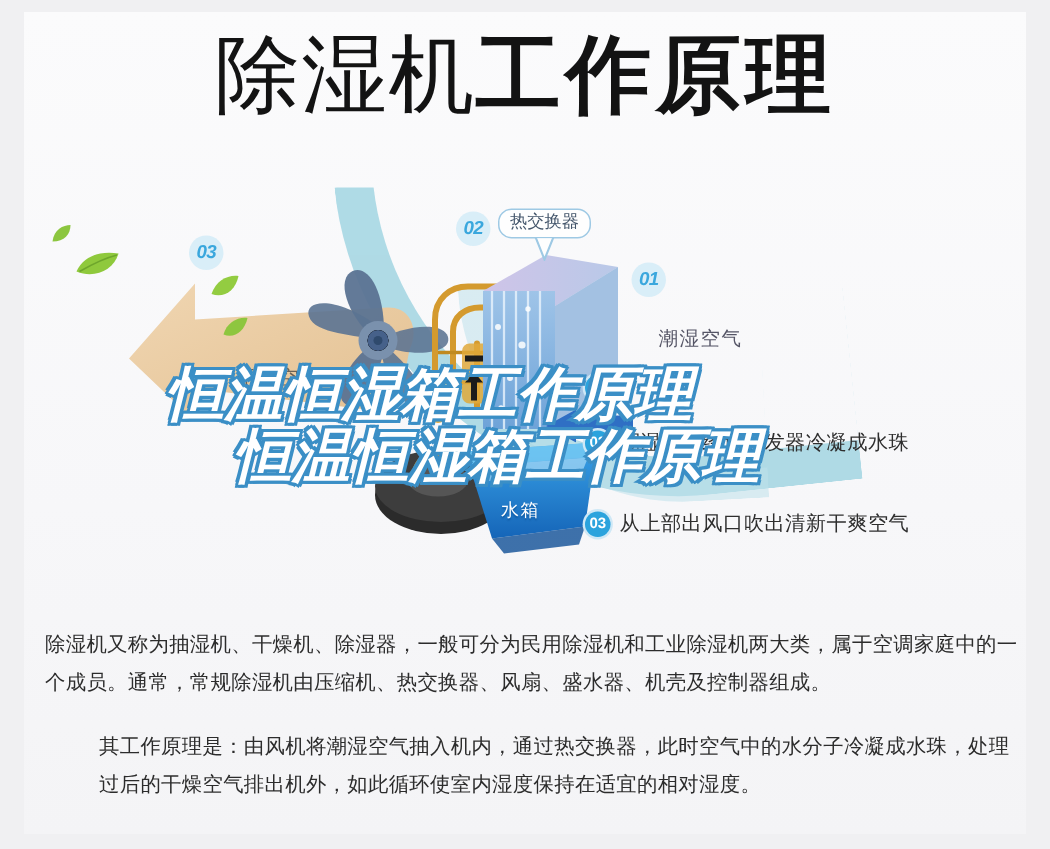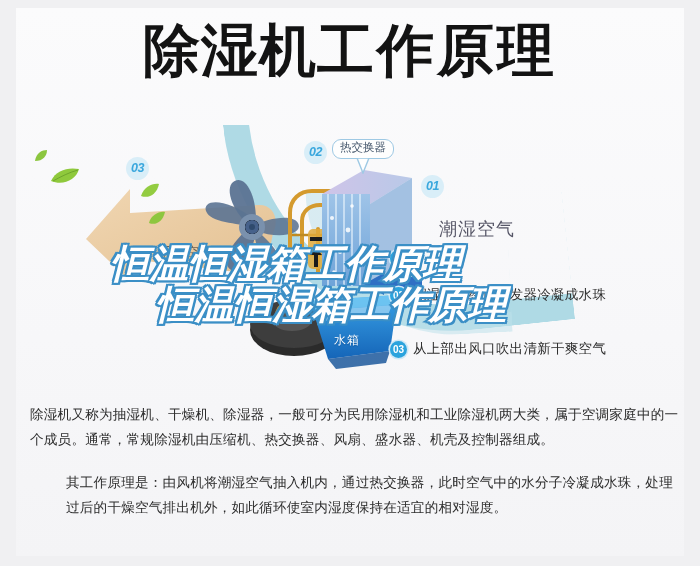--- a/index.html
+++ b/index.html
@@ -33,21 +33,21 @@
     line-height: 1;
   }
   .title {
     display: inline-block;
     font-size: 57px;
     font-weight: 700;
     color: #131313;
     letter-spacing: 1px;
     font-family: "DejaVu Sans", "Liberation Sans", sans-serif;
   }
-  .title .t-a { font-weight: 700; }
+  .title .t-a { font-weight: 400; }
   .title .t-b { font-weight: 700; letter-spacing: 3px; }
 
   
   .stage {
     position: absolute;
     left: 16px; top: 125px;
     width: 668px; height: 270px;
     overflow: hidden;
   }
 
@@ -182,21 +182,21 @@
   .callout-tail {
     position: absolute;
     left: 340px; top: 33px;
     width: 14px; height: 16px;
   }
   .callout-tail svg { width:100%; height:100%; display:block; }
 
   .lbl-humid {
     position: absolute;
     left: 423px; top: 92px;
-    font-size: 18px; color: #556;
+    font-size: 13px; color: #556;
     letter-spacing: 1px;
     white-space: nowrap;
   }
 
   
   .steps {
     position: absolute;
     left: 390px; top: 250px;
     width: 300px;
   }
@@ -248,21 +248,21 @@
        0 2px 0 #3b8fc6, 0 -2px 0 #3b8fc6,
        2px 2px 0 #3b8fc6, -2px -2px 0 #3b8fc6,
        2px -2px 0 #3b8fc6, -2px 2px 0 #3b8fc6;
   }
   .wm-line.l1 { padding-right: 60px; }
   .wm-line.l2 { padding-left: 30px; }
 
   
   .copy {
     position: absolute;
-    left: 30px; top: 402px;
+    left: 30px; top: 418px;
     width: 650px;
   }
   .para {
     font-size: 13.6px;
     line-height: 25px;
     color: #2c2c2c;
     letter-spacing: .2px;
     font-family: "DejaVu Sans", "Liberation Sans", sans-serif;
   }
   .para + .para { margin-top: 18px; margin-left: 36px; }

